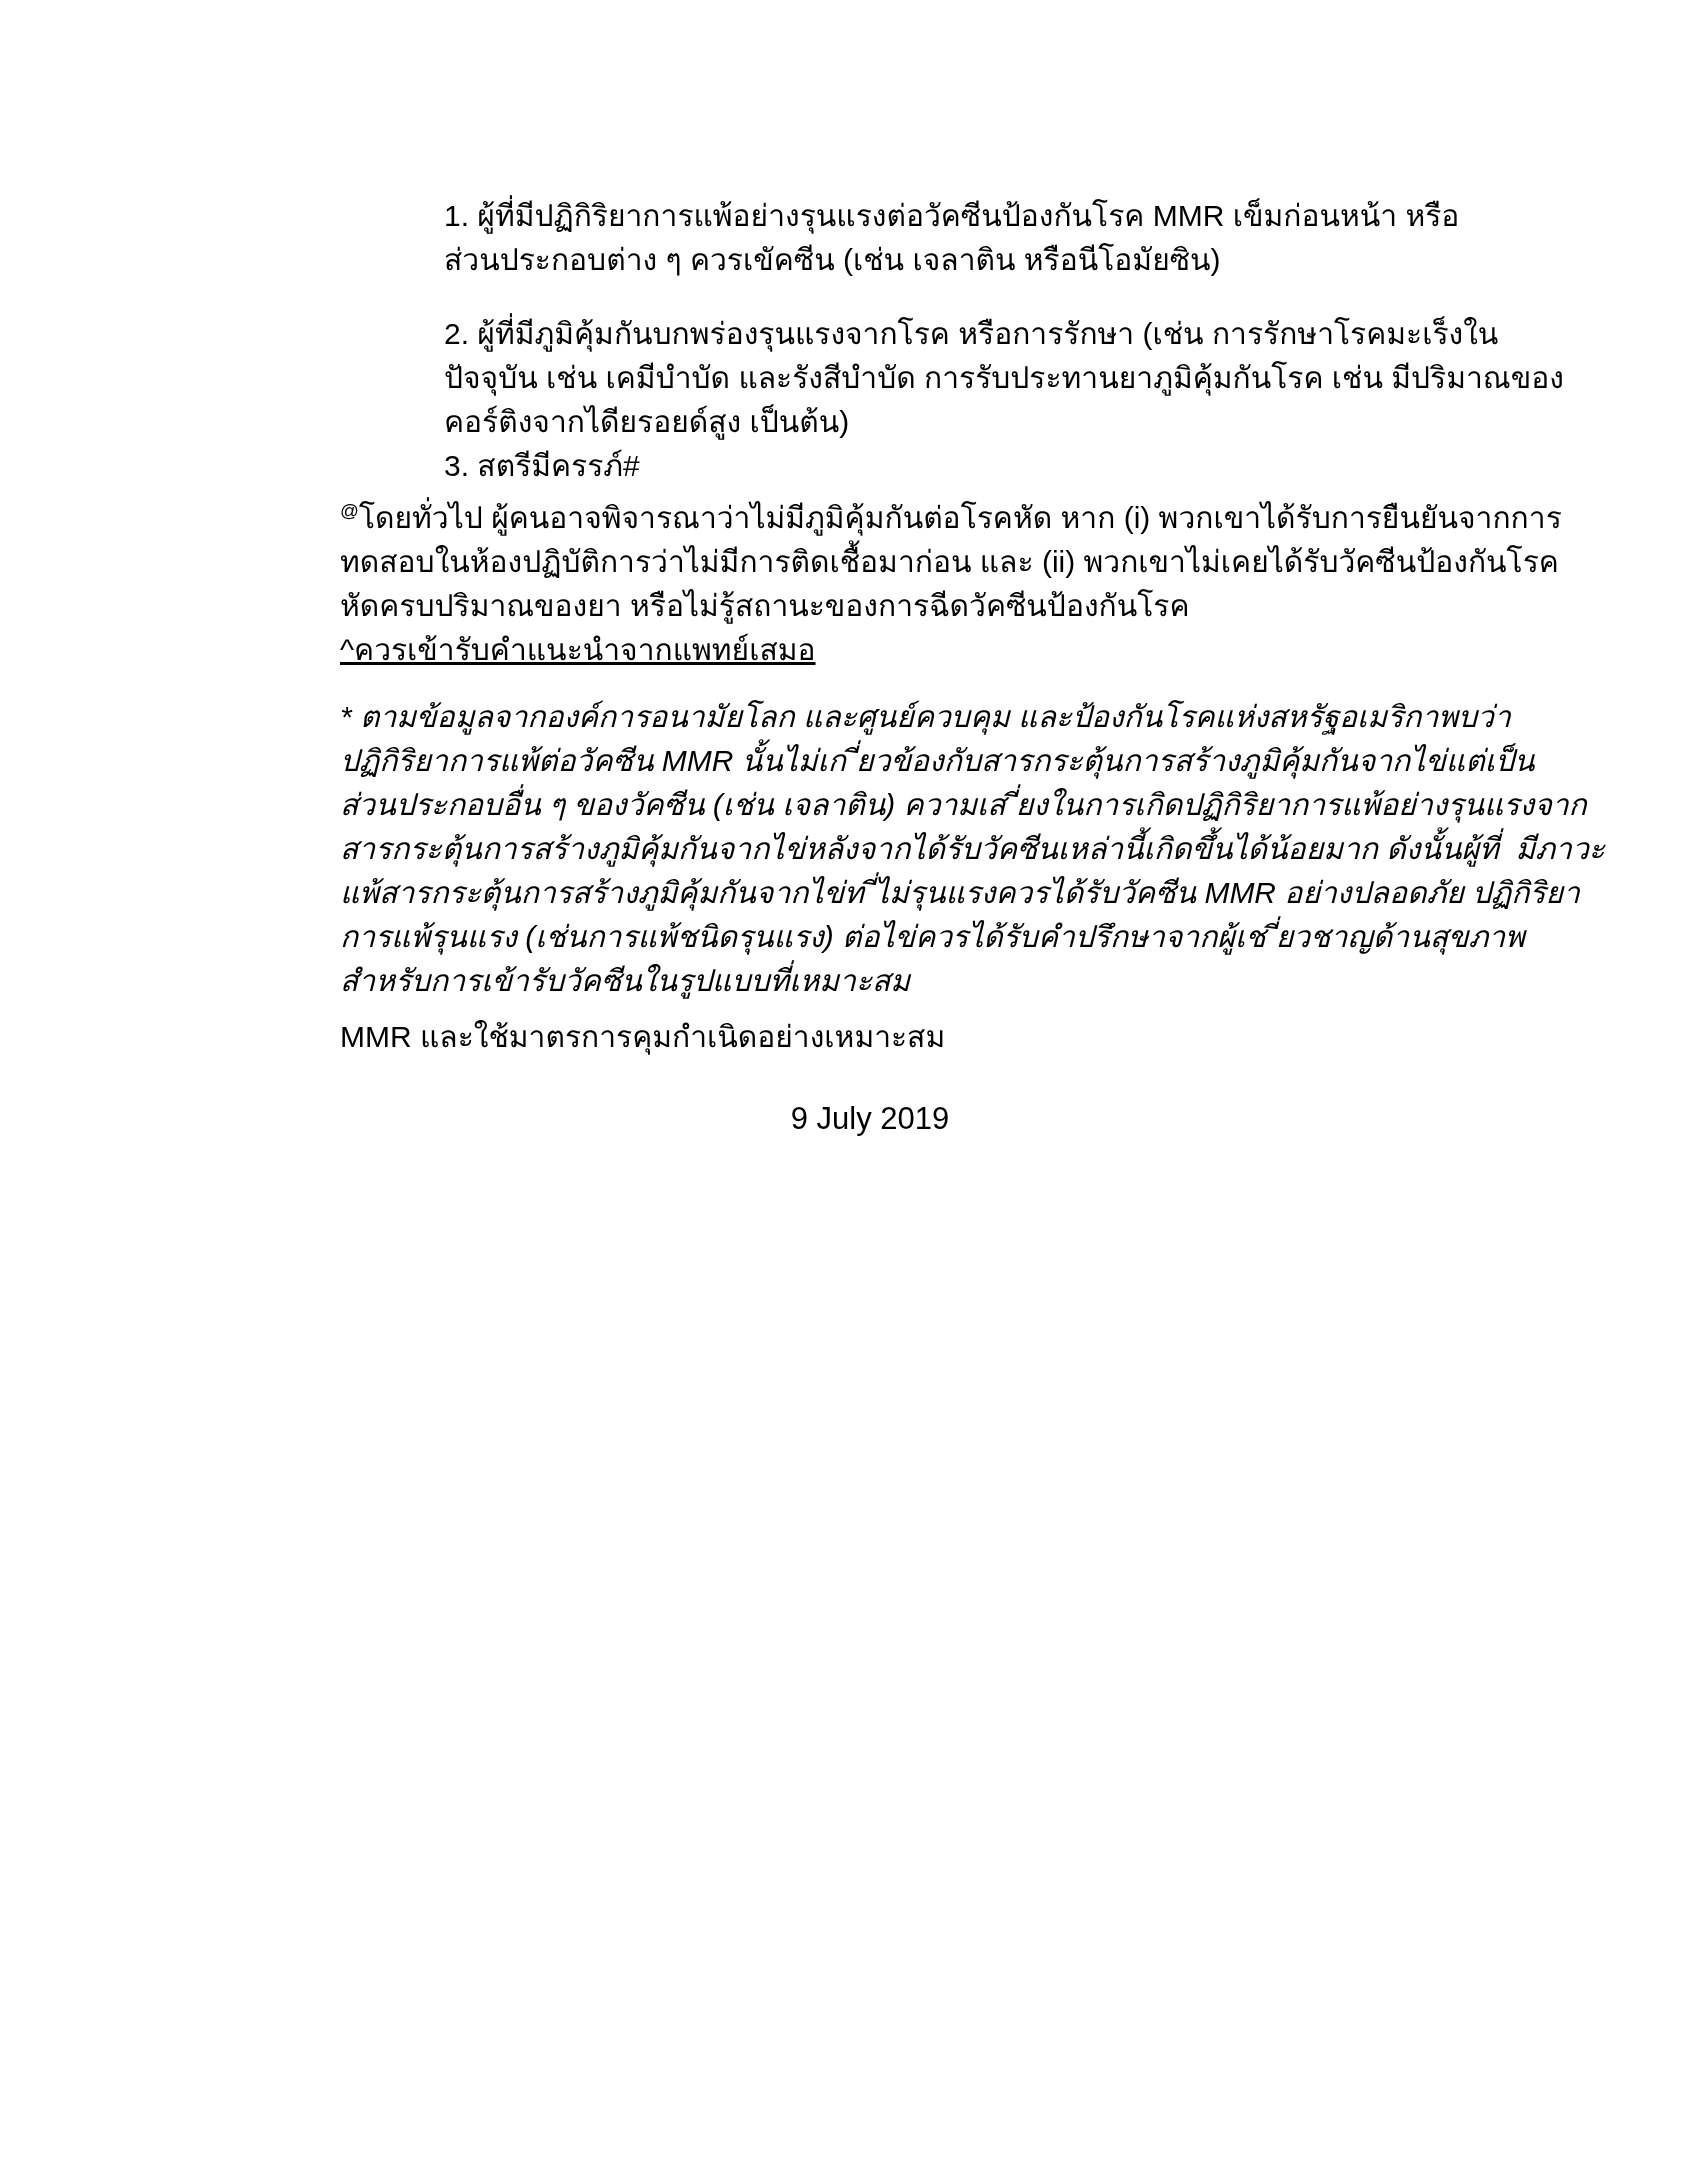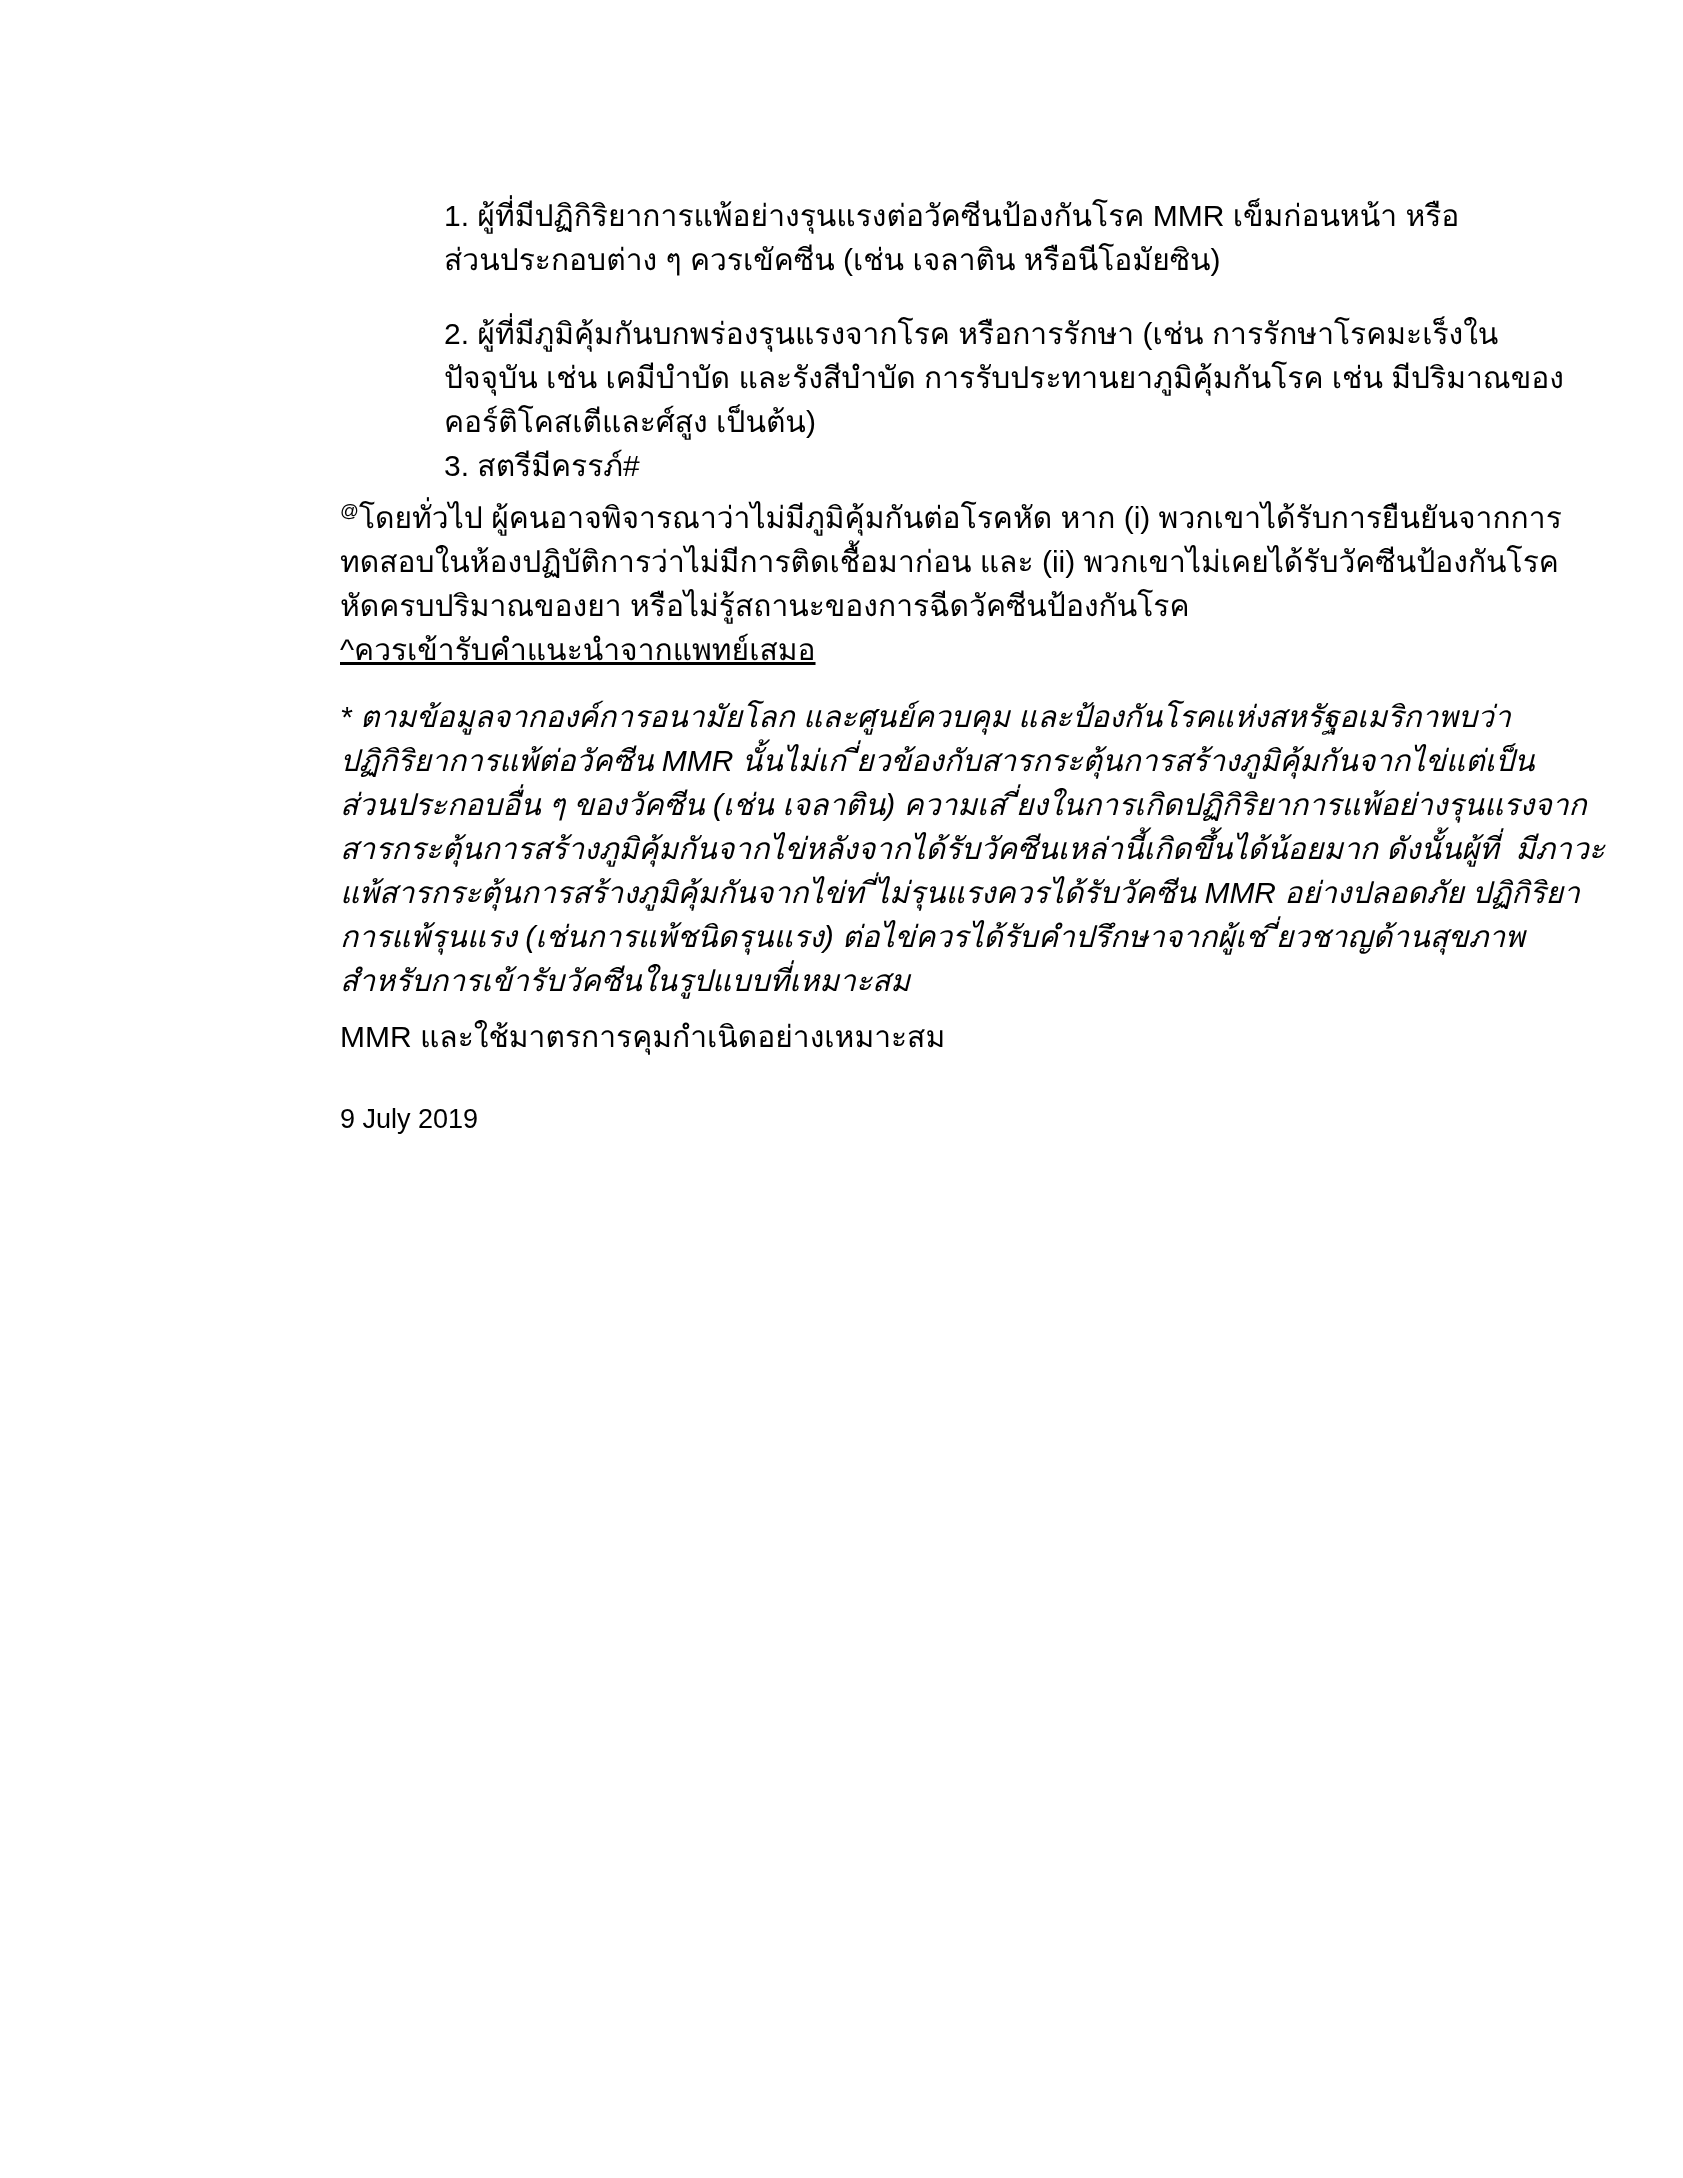--- a/index.html
+++ b/index.html
@@ -36,40 +36,40 @@
   .note-general  { }
   .note-caret    { margin-bottom: 23px; text-decoration: underline; }
   .note-asterisk { font-style: italic; margin-bottom: 12px; }
   .note-hash     { margin-bottom: 38px; }
   .sup {
     font-size: 0.62em;
     vertical-align: super;
     line-height: 0;
   }
   .date-line {
-    text-align: left;
+    text-align: center;
     padding-right: 25px;
-    font-size: 27px;
+    font-size: 31px;
   }
 </style>
 </head>
 <body>
 
 <div class="page">
   <div class="content">
 
     <div class="list-item item-1">
       <div class="line">1. ผู้ที่มีปฏิกิริยาการแพ้อย่างรุนแรงต่อวัคซีนป้องกันโรค MMR เข็มก่อนหน้า หรือ</div>
       <div class="line">ส่วนประกอบต่าง ๆ ควรเขัคซีน (เช่น เจลาติน หรือนีโอมัยซิน)</div>
     </div>
 
     <div class="list-item item-2">
       <div class="line">2. ผู้ที่มีภูมิคุ้มกันบกพร่องรุนแรงจากโรค หรือการรักษา (เช่น การรักษาโรคมะเร็งใน</div>
       <div class="line">ปัจจุบัน เช่น เคมีบำบัด และรังสีบำบัด การรับประทานยาภูมิคุ้มกันโรค เช่น มีปริมาณของ</div>
-      <div class="line">คอร์ติโคสเตีและศ์สูง เป็นต้น)</div>
+      <div class="line">คอร์ติงจากไดียรอยด์สูง เป็นต้น)</div>
     </div>
 
     <div class="list-item item-3">
       <div class="line">3. สตรีมีครรภ์#</div>
     </div>
 
     <div class="note-general">
       <div class="line"><span class="sup">@</span><span>โดยทั่วไป ผู้คนอาจพิจารณาว่าไม่มีภูมิคุ้มกันต่อโรคหัด หาก (i) พวกเขาได้รับการยืนยันจากการ</span></div>
       <div class="line">ทดสอบในห้องปฏิบัติการว่าไม่มีการติดเชื้อมาก่อน และ (ii) พวกเขาไม่เคยได้รับวัคซีนป้องกันโรค</div>
       <div class="line">หัดครบปริมาณของยา หรือไม่รู้สถานะของการฉีดวัคซีนป้องกันโรค</div>

